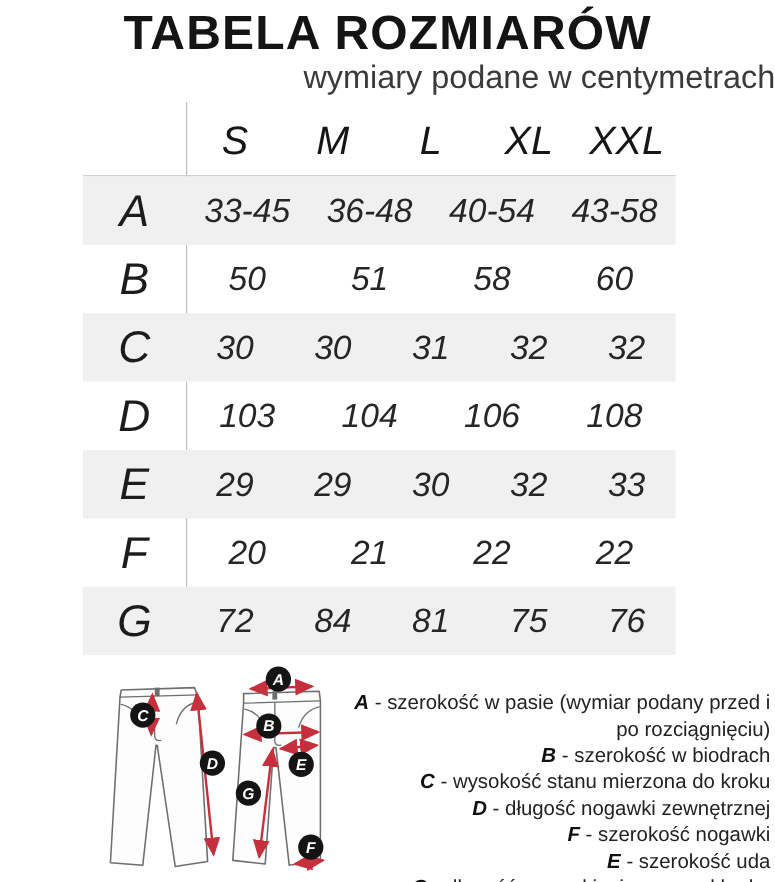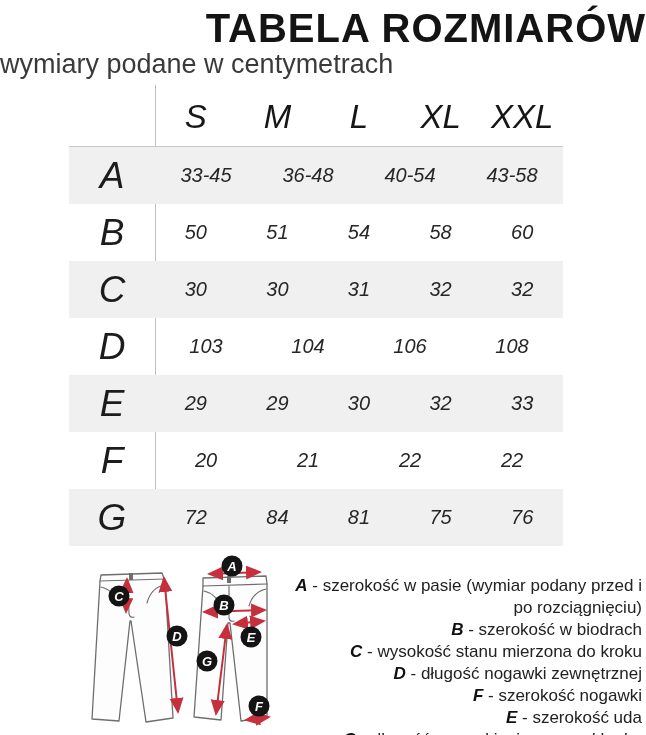--- a/index.html
+++ b/index.html
@@ -1,31 +1,31 @@
 <!DOCTYPE html>
 <html><head>
 <meta charset="utf-8">
 <style>
   html,body{margin:0;padding:0;background:#ffffff;}
   #page{position:relative;width:646px;height:735px;background:#ffffff;overflow:hidden;
         font-family:"Liberation Sans", sans-serif;color:#1a1a1a;}
 
   
-  .title{position:absolute;top:6px;left:0;width:646px;text-align:right;
+  .title{position:absolute;top:6px;left:0;width:646px;text-align:center;
          font-size:40px;font-weight:700;letter-spacing:1px;color:#141414;}
-  .subtitle{position:absolute;top:49px;left:0;width:646px;text-align:left;
+  .subtitle{position:absolute;top:49px;left:0;width:646px;text-align:right;
             font-size:27px;font-weight:400;color:#3a3a3a;}
 
   
   .stable{position:absolute;left:69px;top:88px;width:494px;}
   .trow{display:flex;align-items:center;height:57px;}
   .thead{height:58px;border-bottom:1px solid #c8c8c8;}
   .shade{background:#f0f0f0;}
   .tlabel{width:86px;text-align:center;font-style:italic;font-size:37px;color:#1c1c1c;}
-  .tcell{flex:1;text-align:center;font-style:italic;font-size:20px;color:#262626;}
+  .tcell{flex:1;text-align:center;font-style:italic;font-size:28px;color:#262626;}
   .th{font-size:33px;color:#161616;}
   .vline{position:absolute;left:155px;top:85px;width:1px;height:460px;background:#bfbfbf;}
 
   
   .diagram{position:absolute;left:70px;top:548px;width:228px;height:187px;}
   .pants-outline{fill:#fdfdfd;stroke:#6e6e6e;stroke-width:1.3;stroke-linejoin:round;}
   .pants-detail{fill:none;stroke:#6e6e6e;stroke-width:1.1;stroke-linecap:round;}
   .arrow{stroke:#c5303c;stroke-width:2;fill:none;}
   .badge-circle{fill:#141414;}
   .badge-letter{fill:#ffffff;font-family:"Liberation Sans",sans-serif;
@@ -62,21 +62,20 @@
       <div class="tcell">33-45</div>
       <div class="tcell">36-48</div>
       <div class="tcell">40-54</div>
       <div class="tcell">43-58</div>
     </div>
 
     <div class="trow">
       <div class="tlabel">B</div>
       <div class="tcell">50</div>
       <div class="tcell">51</div>
-      <div class="tcell">54</div>
       <div class="tcell">58</div>
       <div class="tcell">60</div>
     </div>
 
     <div class="trow shade">
       <div class="tlabel">C</div>
       <div class="tcell">30</div>
       <div class="tcell">30</div>
       <div class="tcell">31</div>
       <div class="tcell">32</div>

